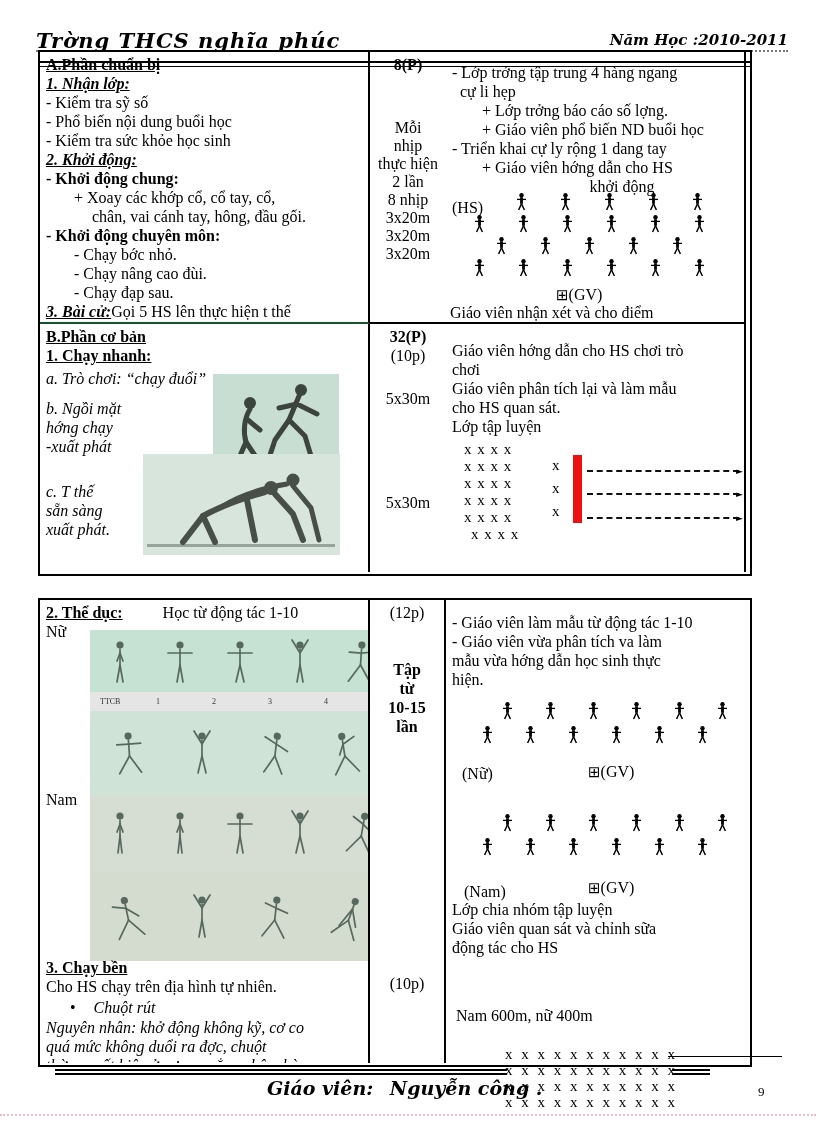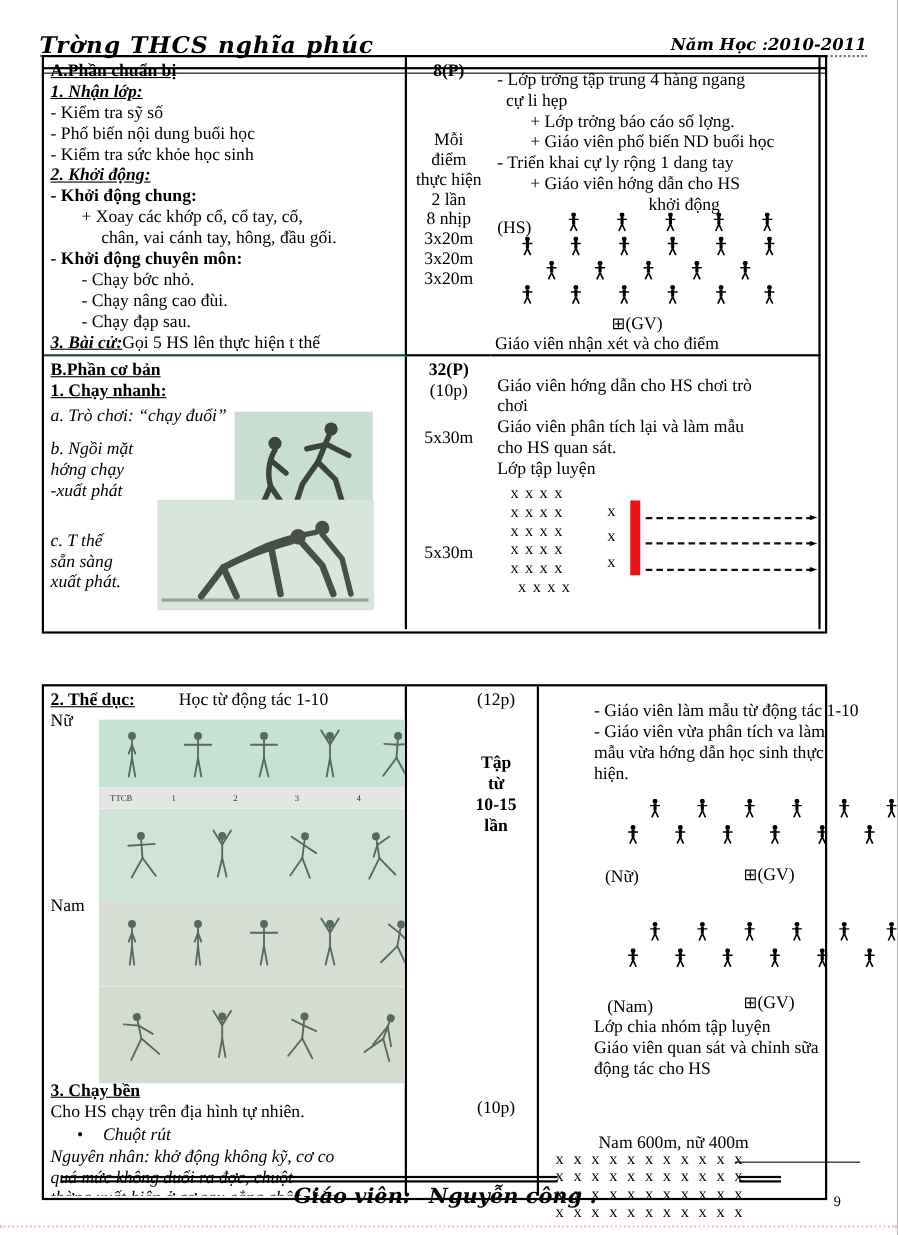--- a/index.html
+++ b/index.html
@@ -8,21 +8,21 @@
   
   .hdr{position:absolute;left:36px;right:28px;top:24px;height:26px;
        border-bottom:2px dotted #777;display:flex;justify-content:space-between;align-items:flex-end;}
   .script{font-family:"DejaVu Serif","Liberation Serif",serif;font-style:italic;font-weight:bold;}
   .hdr .school{font-size:21px;letter-spacing:1px;}
   .hdr .year{font-size:15px;}
   
   .tbl{position:absolute;left:38px;width:710px;border:2px solid #000;display:grid;
        grid-template-columns:330px 76px 300px;}
   .t1{top:50px;height:522px;grid-template-rows:272px 248px;}
-  .t2{top:622px;height:465px;grid-template-rows:463px;gap:44px;}
+  .t2{top:598px;height:465px;grid-template-rows:463px;}
   .cell{position:relative;border-right:2px solid #000;padding:3px 4px 0 6px;overflow:hidden;}
   .cell:nth-child(3n){border-right:none;}
   .mid{text-align:center;padding-left:2px;padding-right:2px;}
   .strike{position:absolute;left:0;right:0;top:9px;height:3px;z-index:5;
           border-top:2px solid #000;border-bottom:1px solid #000;pointer-events:none;}
   
   .b{font-weight:bold;} .i{font-style:italic;} .bi{font-weight:normal;font-style:italic;}
   .biu{font-weight:bold;font-style:italic;text-decoration:underline;}
   .bu{font-weight:bold;text-decoration:underline;}
   .ind1{padding-left:28px;} .ind2{padding-left:46px;}
@@ -89,21 +89,21 @@
       <div>
         <span class="biu">3. Bài cử:</span><span>Gọi 5 HS lên thực hiện t  thế</span>
       </div>
       <div>sẵn sàng xuất phát</div>
     </div>
 
     <div class="cell rowA mid" style="border-bottom:2px solid #000;">
       <div class="b">8(P)</div>
       <div class="lines" style="margin-top:45px;line-height:18px;">
           <div>Mỗi</div>
-          <div>điểm</div>
+          <div>nhịp</div>
           <div>thực hiện</div>
           <div>2 lần</div>
           <div>8 nhịp</div>
           <div>3x20m</div>
           <div>3x20m</div>
           <div>3x20m</div>
         </div>
     </div>
 
     <div class="cell rowA" style="border-bottom:2px solid #000;">

